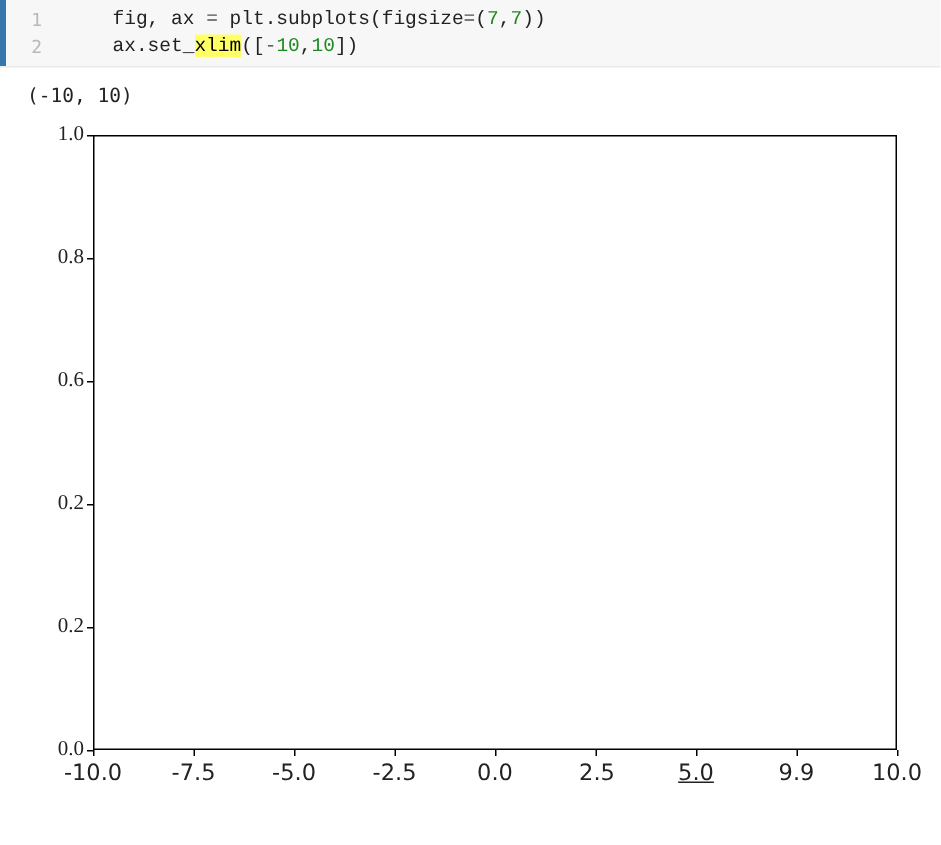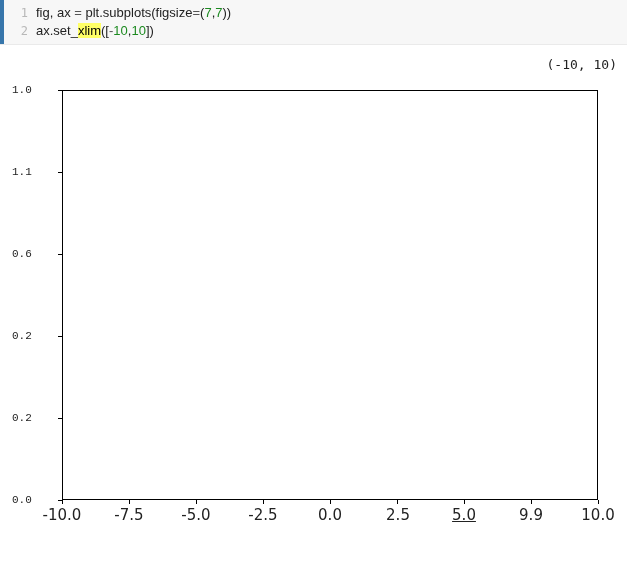--- a/index.html
+++ b/index.html
@@ -32,57 +32,57 @@
     text-align: right;
     color: #b8b8b8;
     font-family: monospace;
     font-size: 12px;
     line-height: 18px;
     user-select: none;
   }
   .code {
     flex: 1;
     padding: 4px 0 4px 2px;
-    font-family: Liberation Sans, sans-serif;
+    font-family: Liberation Mono, monospace;
     font-size: 13px;
     line-height: 18px;
     white-space: pre;
     color: #222;
+    margin-left: 39px;
   }
   .tok-op { color: #555; }
   .tok-num { color: #1c8a20; }
   .tok-hl { background: #ffff66; color: #000; }
   .output-text {
     font-family: "DejaVu Sans Mono", monospace;
     font-size: 13px;
     color: #222;
     padding: 4px 10px 6px 18px;
-    text-align: right;
   }
   .chart-wrap {
     position: relative;
     width: 600px;
     height: 460px;
     margin-left: 12px;
   }
   .plot-area {
     position: absolute;
     left: 50px;
     top: 12px;
     width: 536px;
     height: 410px;
     border: 1px solid #000;
   }
   .ytick {
     position: absolute;
     left: 0;
     width: 44px;
-    text-align: left;
-    font-family: Liberation Mono, monospace;
-    font-size: 11px;
+    text-align: right;
+    font-family: Liberation Serif, serif;
+    font-size: 14px;
     color: #222;
     transform: translateY(-50%);
   }
   .ytick-mark {
     position: absolute;
     left: 46px;
     width: 4px;
     height: 1px;
     background: #000;
   }
@@ -124,21 +124,21 @@
     <div class="plot-area"></div>
 
   <div class="ytick" style="top: 422px;">0.0</div>
       <div class="ytick-mark" style="top: 422px;"></div>
       <div class="ytick" style="top: 340px;">0.2</div>
       <div class="ytick-mark" style="top: 340px;"></div>
       <div class="ytick" style="top: 258px;">0.2</div>
       <div class="ytick-mark" style="top: 258px;"></div>
       <div class="ytick" style="top: 176px;">0.6</div>
       <div class="ytick-mark" style="top: 176px;"></div>
-      <div class="ytick" style="top: 94px;">1.1</div>
+      <div class="ytick" style="top: 94px;">0.8</div>
       <div class="ytick-mark" style="top: 94px;"></div>
       <div class="ytick" style="top: 12px;">1.0</div>
       <div class="ytick-mark" style="top: 12px;"></div>
       <div class="xtick" style="left: 50px;">-10.0</div>
       <div class="xtick-mark" style="left: 50px;"></div>
       <div class="xtick" style="left: 117px;">-7.5</div>
       <div class="xtick-mark" style="left: 117px;"></div>
       <div class="xtick" style="left: 184px;">-5.0</div>
       <div class="xtick-mark" style="left: 184px;"></div>
       <div class="xtick" style="left: 251px;">-2.5</div>

